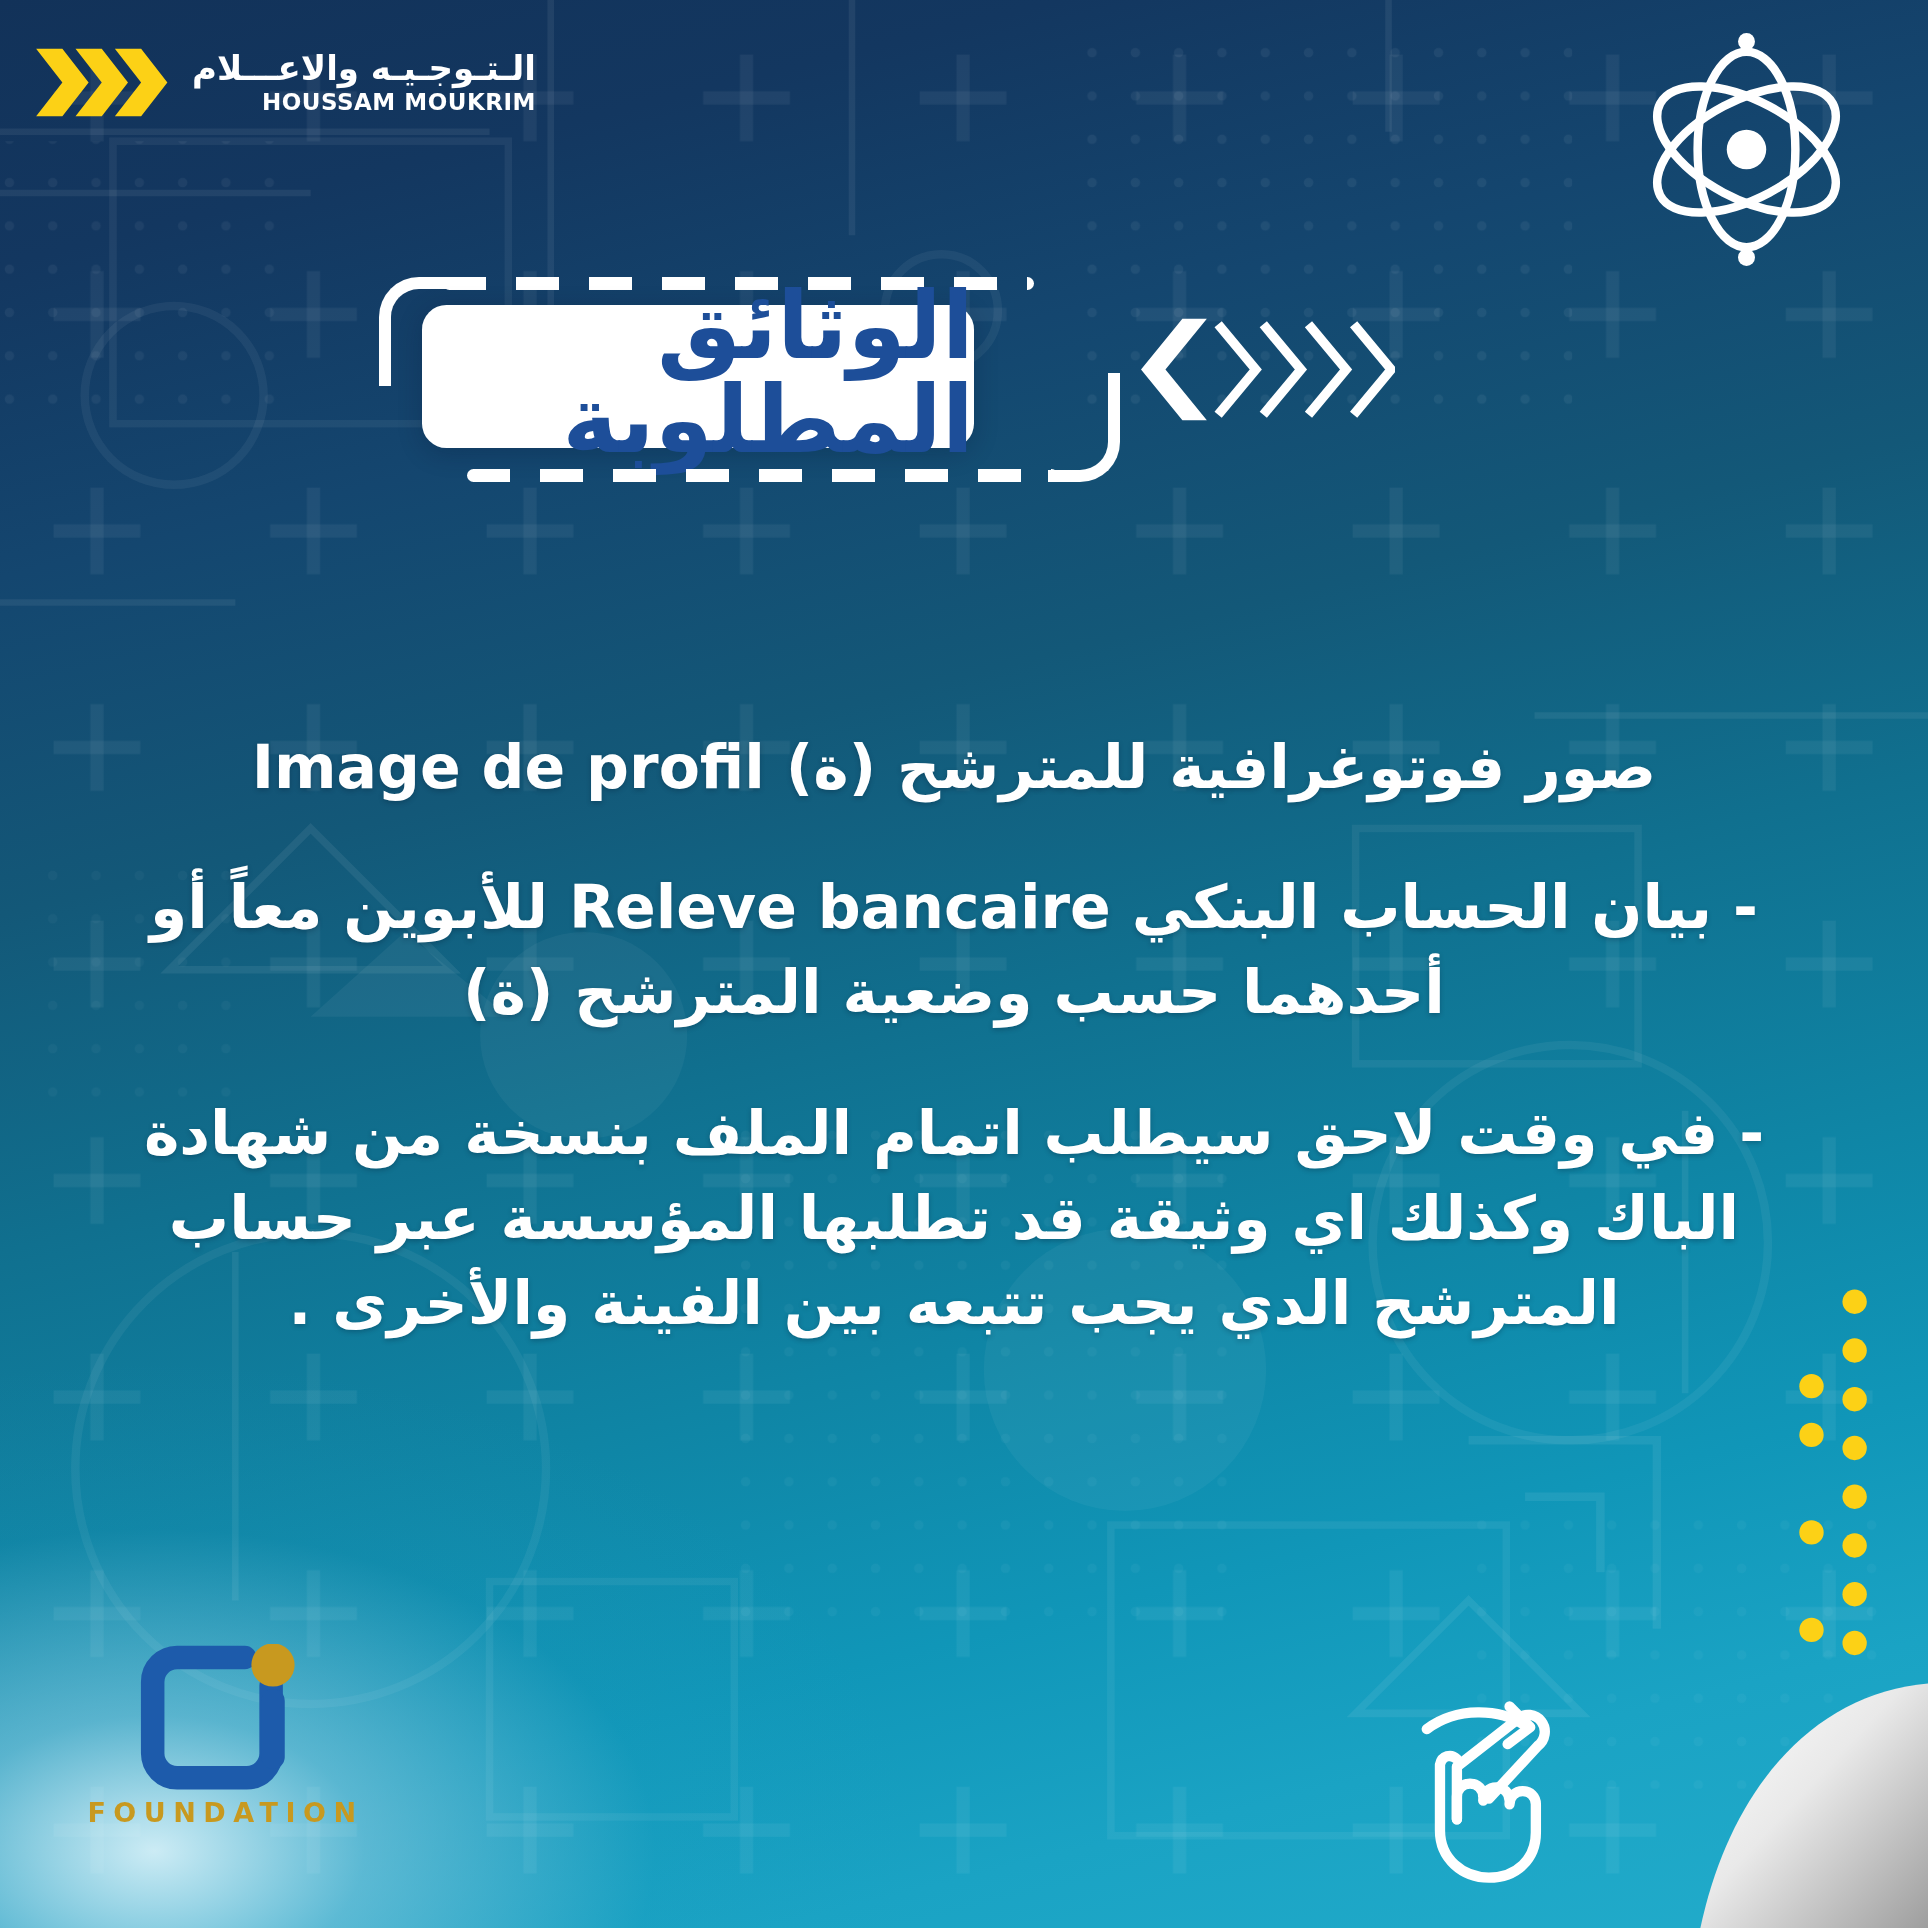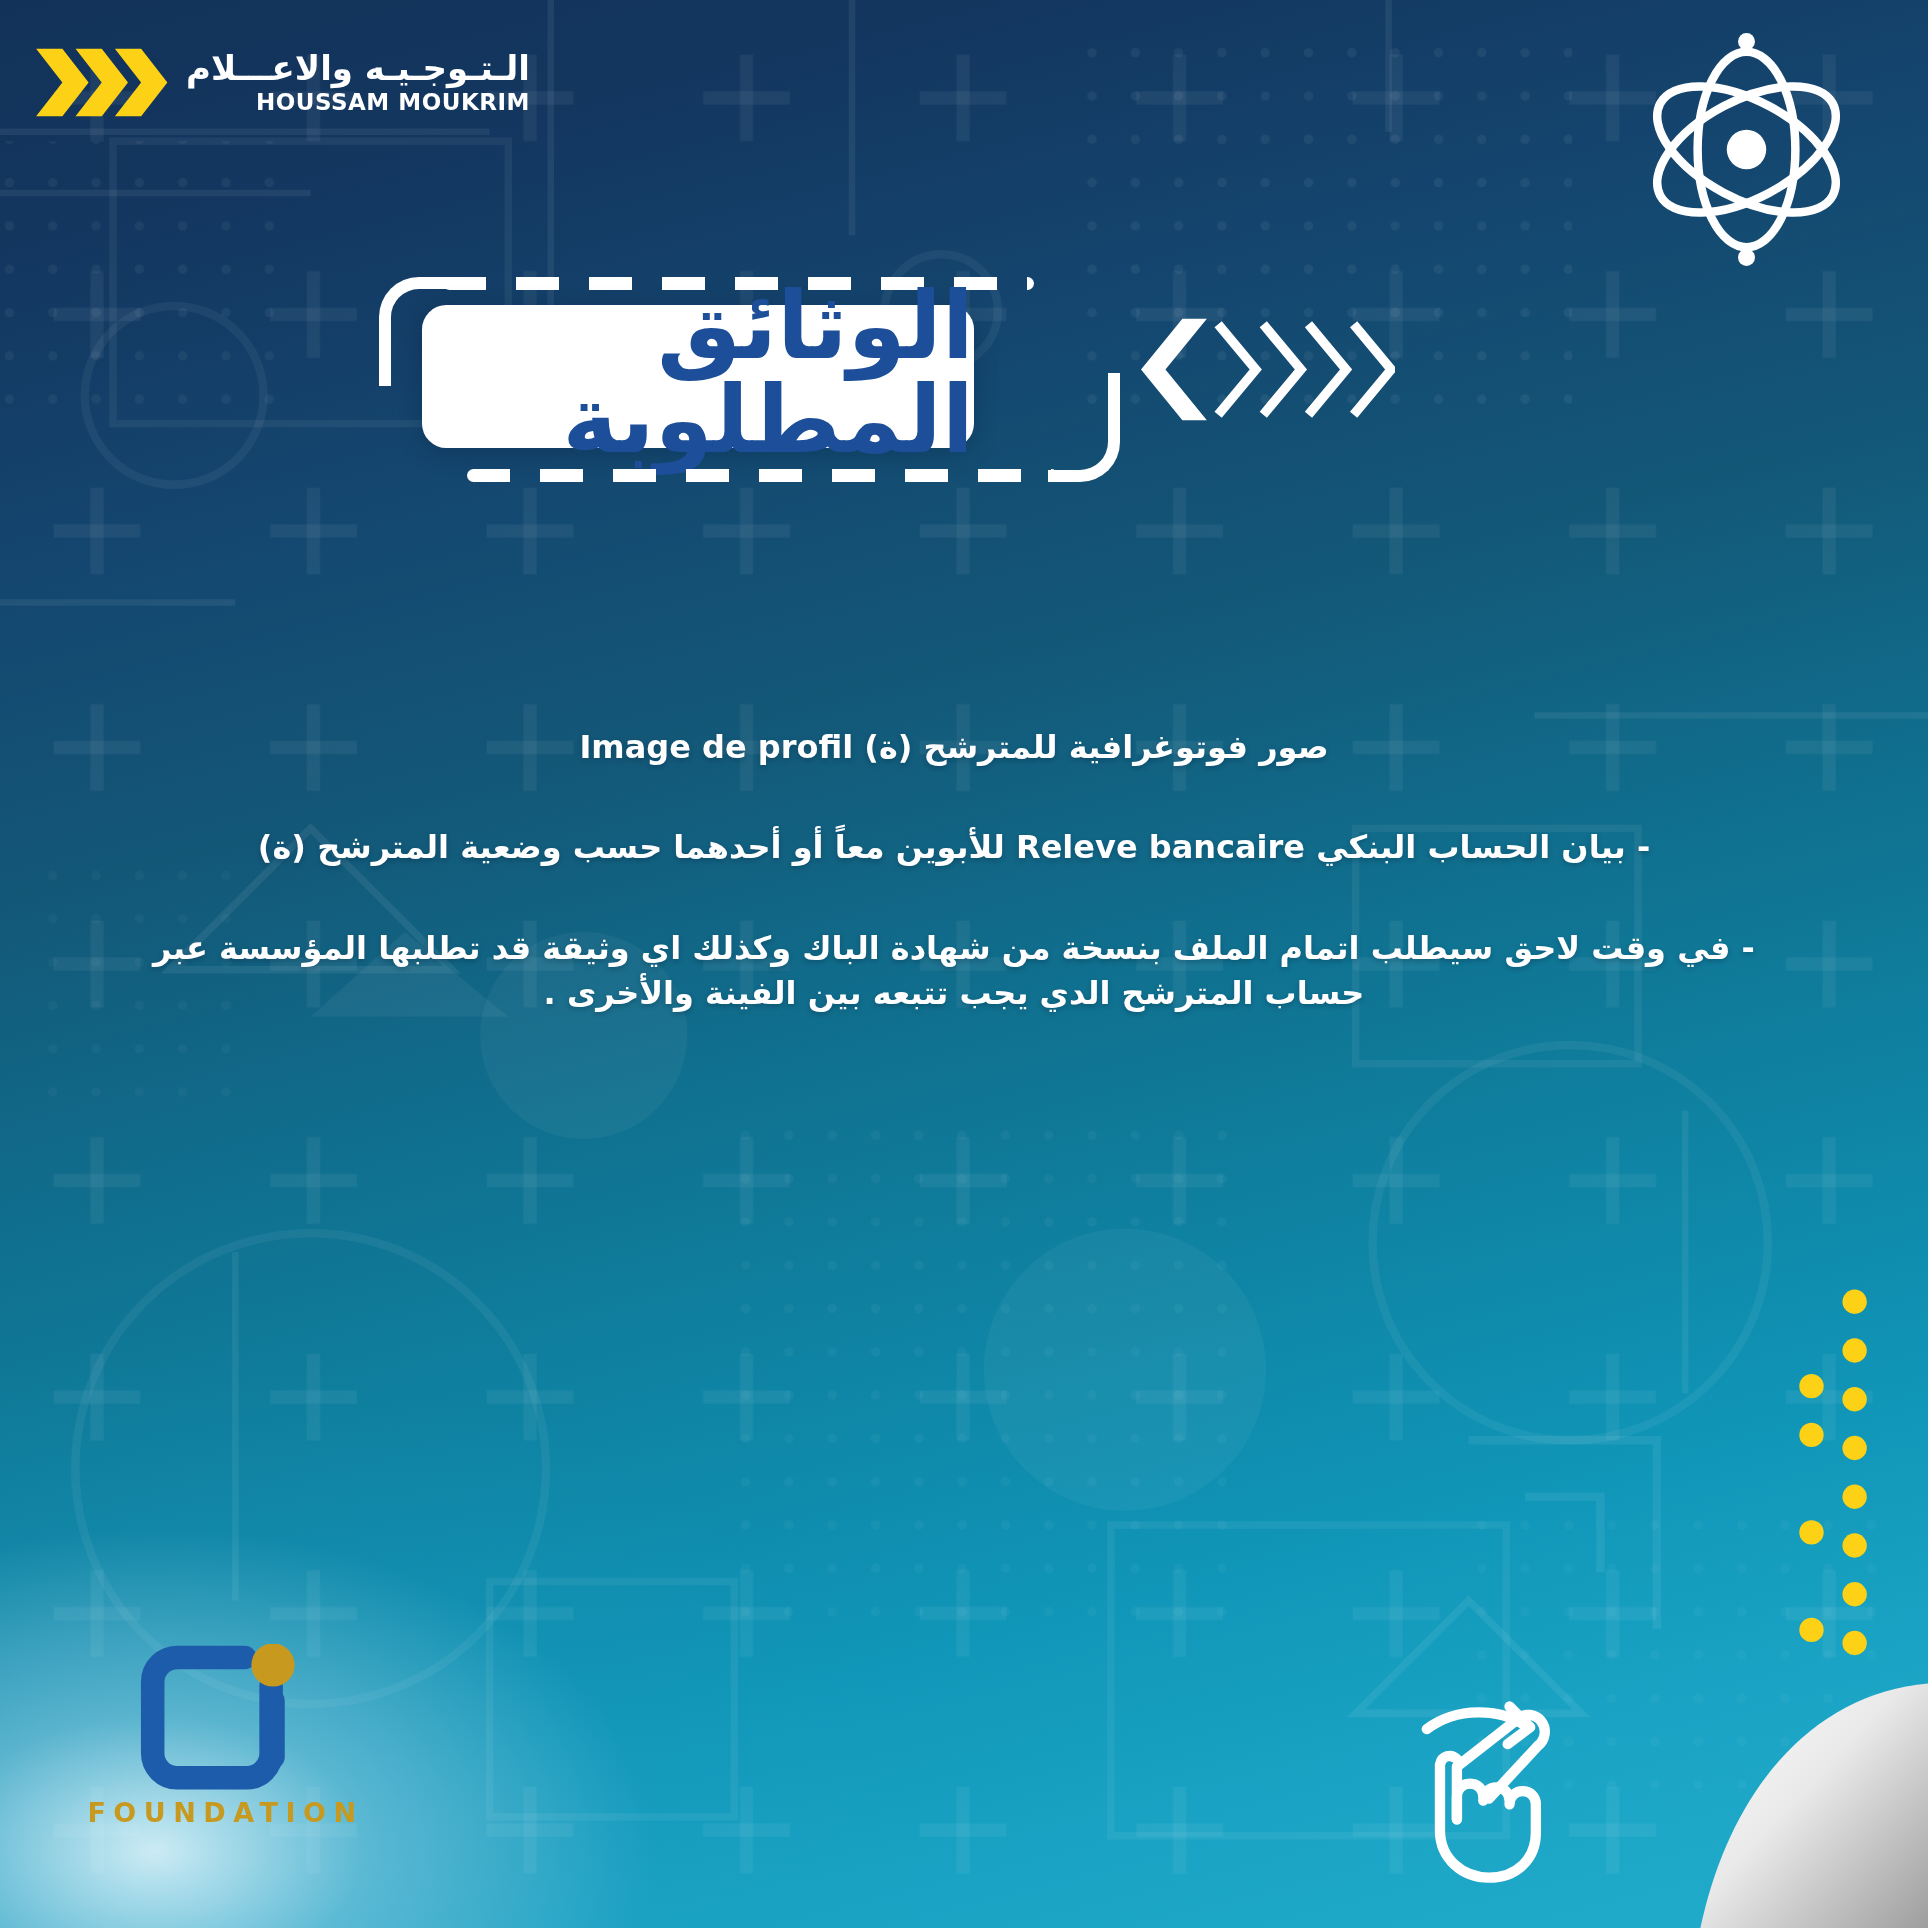--- a/index.html
+++ b/index.html
@@ -19,21 +19,21 @@
         #1096b8 78%,
         #1aa3c4 88%,
         #22accb 100%);
   }
 
   
   .bg{position:absolute;inset:0;}
   .bg svg{position:absolute;inset:0;width:100%;height:100%;}
 
   
-  .brand{position:absolute;left:34px;top:45px;display:flex;align-items:center;gap:9px;}
+  .brand{position:absolute;left:34px;top:45px;display:flex;align-items:center;gap:15px;}
   .chev-logo{width:143px;height:75px;}
   .brand-text{display:flex;flex-direction:column;align-items:flex-end;line-height:1;}
   .brand-ar{
     color:#ffffff;font-size:34px;font-weight:700;letter-spacing:0.9px;
     direction:rtl;margin-bottom:5.6px;white-space:nowrap;
   }
   .brand-en{
     color:#ffffff;font-size:23px;font-weight:700;letter-spacing:0.5px;white-space:nowrap;
   }
 
@@ -76,21 +76,21 @@
 
   
   .chev-deco{position:absolute;left:1141px;top:313px;width:254px;height:113px;}
 
   
   .body{
     position:absolute;left:102px;right:122px;top:725px;
     direction:rtl;text-align:center;
   }
   .para{
-    color:#ffffff;font-weight:700;font-size:32px;line-height:1.42;
+    color:#ffffff;font-weight:700;font-size:60px;line-height:1.42;
     margin:0 0 55px 0;text-shadow:0 1.9px 5.6px rgba(0,25,45,.28);
     unicode-bidi:plaintext;
   }
   .para.p4{margin-bottom:16px;}
 
   
   .dots{position:absolute;right:49px;top:1288px;width:90px;height:395px;}
 
   
   .jadara{position:absolute;left:70px;bottom:49px;width:311px;height:235px;}

